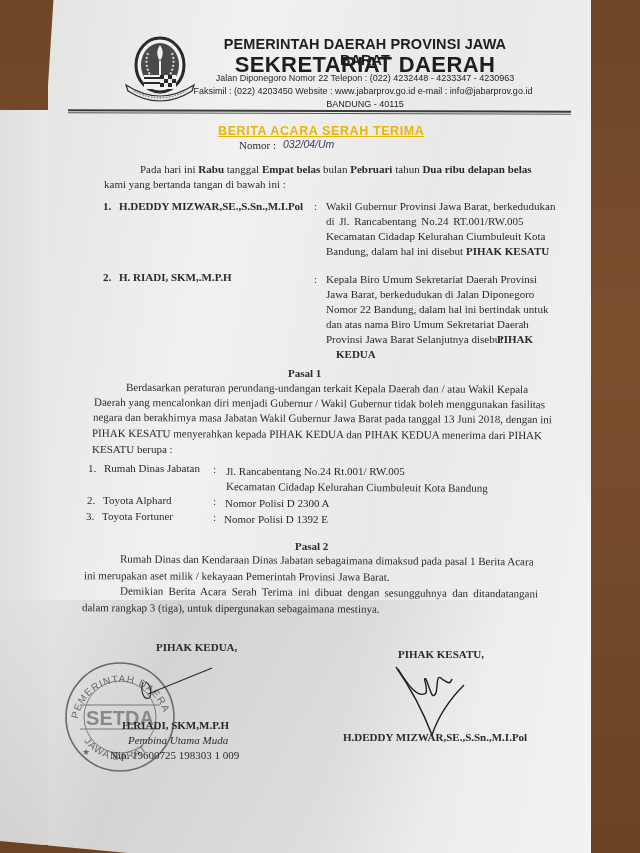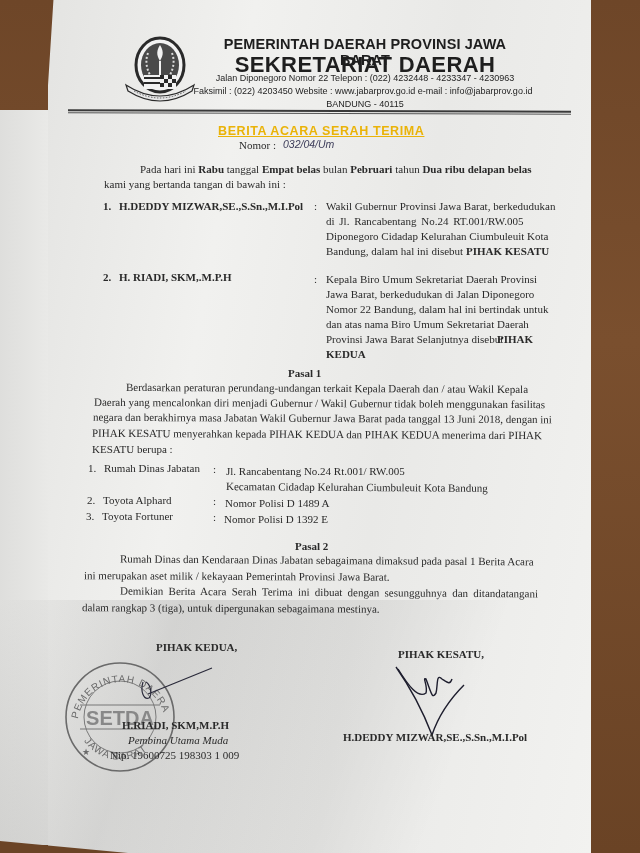--- a/index.html
+++ b/index.html
@@ -114,50 +114,50 @@
 <div class="txt" style="left:140px; top:162px;">
   <span>Pada hari ini </span><span class="b">Rabu</span><span> tanggal </span><span class="b">Empat belas</span><span> bulan </span><span class="b">Pebruari</span><span> tahun </span><span class="b">Dua ribu delapan belas</span>
 </div>
 <div class="txt" style="left:104px; top:177px;">kami yang bertanda tangan di bawah ini :</div>
 
 <div class="txt b" style="left:103px; top:199px;">1.</div>
 <div class="txt b" style="left:119px; top:199px;">H.DEDDY MIZWAR,SE.,S.Sn.,M.I.Pol</div>
 <div class="txt" style="left:314px; top:199px;">:</div>
 <div class="txt" style="left:326px; top:199px;">Wakil Gubernur Provinsi Jawa Barat, berkedudukan</div>
 <div class="txt" style="left:326px; top:214px; word-spacing:2px;">di  Jl.  Rancabentang  No.24  RT.001/RW.005</div>
-<div class="txt" style="left:326px; top:229px;">Diponegoro Cidadap Kelurahan Ciumbuleuit Kota</div>
+<div class="txt" style="left:326px; top:229px;">Kecamatan Cidadap Kelurahan Ciumbuleuit Kota</div>
 <div class="txt" style="left:326px; top:244px;"><span>Bandung, dalam hal ini disebut </span><span class="b">PIHAK KESATU</span></div>
 
 <div class="txt b" style="left:103px; top:270px;">2.</div>
 <div class="txt b" style="left:119px; top:270px;">H. RIADI, SKM,.M.P.H</div>
 <div class="txt" style="left:314px; top:272px;">:</div>
 <div class="txt" style="left:326px; top:272px;">Kepala Biro Umum Sekretariat Daerah   Provinsi</div>
 <div class="txt" style="left:326px; top:287px;">Jawa  Barat,  berkedudukan  di  Jalan  Diponegoro</div>
 <div class="txt" style="left:326px; top:302px;">Nomor 22 Bandung, dalam hal ini bertindak untuk</div>
 <div class="txt" style="left:326px; top:317px;">dan  atas  nama  Biro  Umum  Sekretariat  Daerah</div>
 <div class="txt" style="left:326px; top:332px;">Provinsi Jawa Barat Selanjutnya disebut</div>
 <div class="txt b" style="left:497px; top:332px;">PIHAK</div>
-<div class="txt b" style="left:326px; top:347px;">KEDUA</div>
+<div class="txt b" style="left:336px; top:347px;">KEDUA</div>
 
 <div class="txt b" style="left:288px; top:366px;">Pasal 1</div>
 <div class="txt" style="left:126px; top:381px; transform:rotate(0.3deg);">Berdasarkan peraturan perundang-undangan terkait Kepala Daerah dan / atau Wakil Kepala</div>
 <div class="txt" style="left:94px; top:396px; transform:rotate(0.3deg);">Daerah yang mencalonkan diri menjadi Gubernur / Wakil Gubernur tidak boleh menggunakan fasilitas</div>
 <div class="txt" style="left:93px; top:411px; transform:rotate(0.3deg);">negara dan berakhirnya masa Jabatan Wakil Gubernur Jawa Barat pada tanggal 13 Juni 2018, dengan ini</div>
 <div class="txt" style="left:92px; top:427px; transform:rotate(0.3deg);">PIHAK KESATU menyerahkan kepada PIHAK KEDUA dan PIHAK KEDUA menerima dari PIHAK</div>
 <div class="txt" style="left:92px; top:442px;">KESATU berupa :</div>
 
 <div class="txt" style="left:88px; top:461px;">1.</div>
 <div class="txt" style="left:104px; top:461px;">Rumah Dinas Jabatan</div>
 <div class="txt" style="left:213px; top:462px;">:</div>
 <div class="txt" style="left:226px; top:464px;">Jl. Rancabentang No.24 Rt.001/ RW.005</div>
 <div class="txt" style="left:226px; top:480px; transform:rotate(0.4deg);">Kecamatan Cidadap Kelurahan Ciumbuleuit Kota Bandung</div>
 <div class="txt" style="left:87px; top:493px;">2.</div>
 <div class="txt" style="left:103px; top:493px;text-align:right;">Toyota Alphard</div>
 <div class="txt" style="left:213px; top:494px;">:</div>
-<div class="txt" style="left:225px; top:496px;">Nomor Polisi D 1489 A</div>
+<div class="txt" style="left:225px; top:496px;">Nomor Polisi D 2300 A</div>
 <div class="txt" style="left:86px; top:509px;">3.</div>
 <div class="txt" style="left:102px; top:509px;">Toyota Fortuner</div>
 <div class="txt" style="left:213px; top:510px;">:</div>
 <div class="txt" style="left:224px; top:512px;">Nomor Polisi D 1392 E</div>
 
 <div class="txt b" style="left:295px; top:539px;">Pasal 2</div>
 <div class="txt" style="left:120px; top:553px; transform:rotate(0.4deg);">Rumah Dinas dan Kendaraan Dinas Jabatan sebagaimana dimaksud pada pasal 1 Berita Acara</div>
 <div class="txt" style="left:84px; top:569px; transform:rotate(0.3deg);">ini merupakan aset milik / kekayaan Pemerintah Provinsi Jawa Barat.</div>
 <div class="txt" style="left:120px; top:585px; word-spacing:2.5px; transform:rotate(0.4deg);">Demikian Berita Acara Serah Terima ini dibuat dengan sesungguhnya dan ditandatangani</div>
 <div class="txt" style="left:82px; top:601px; transform:rotate(0.3deg);">dalam rangkap 3 (tiga), untuk dipergunakan sebagaimana mestinya.</div>

